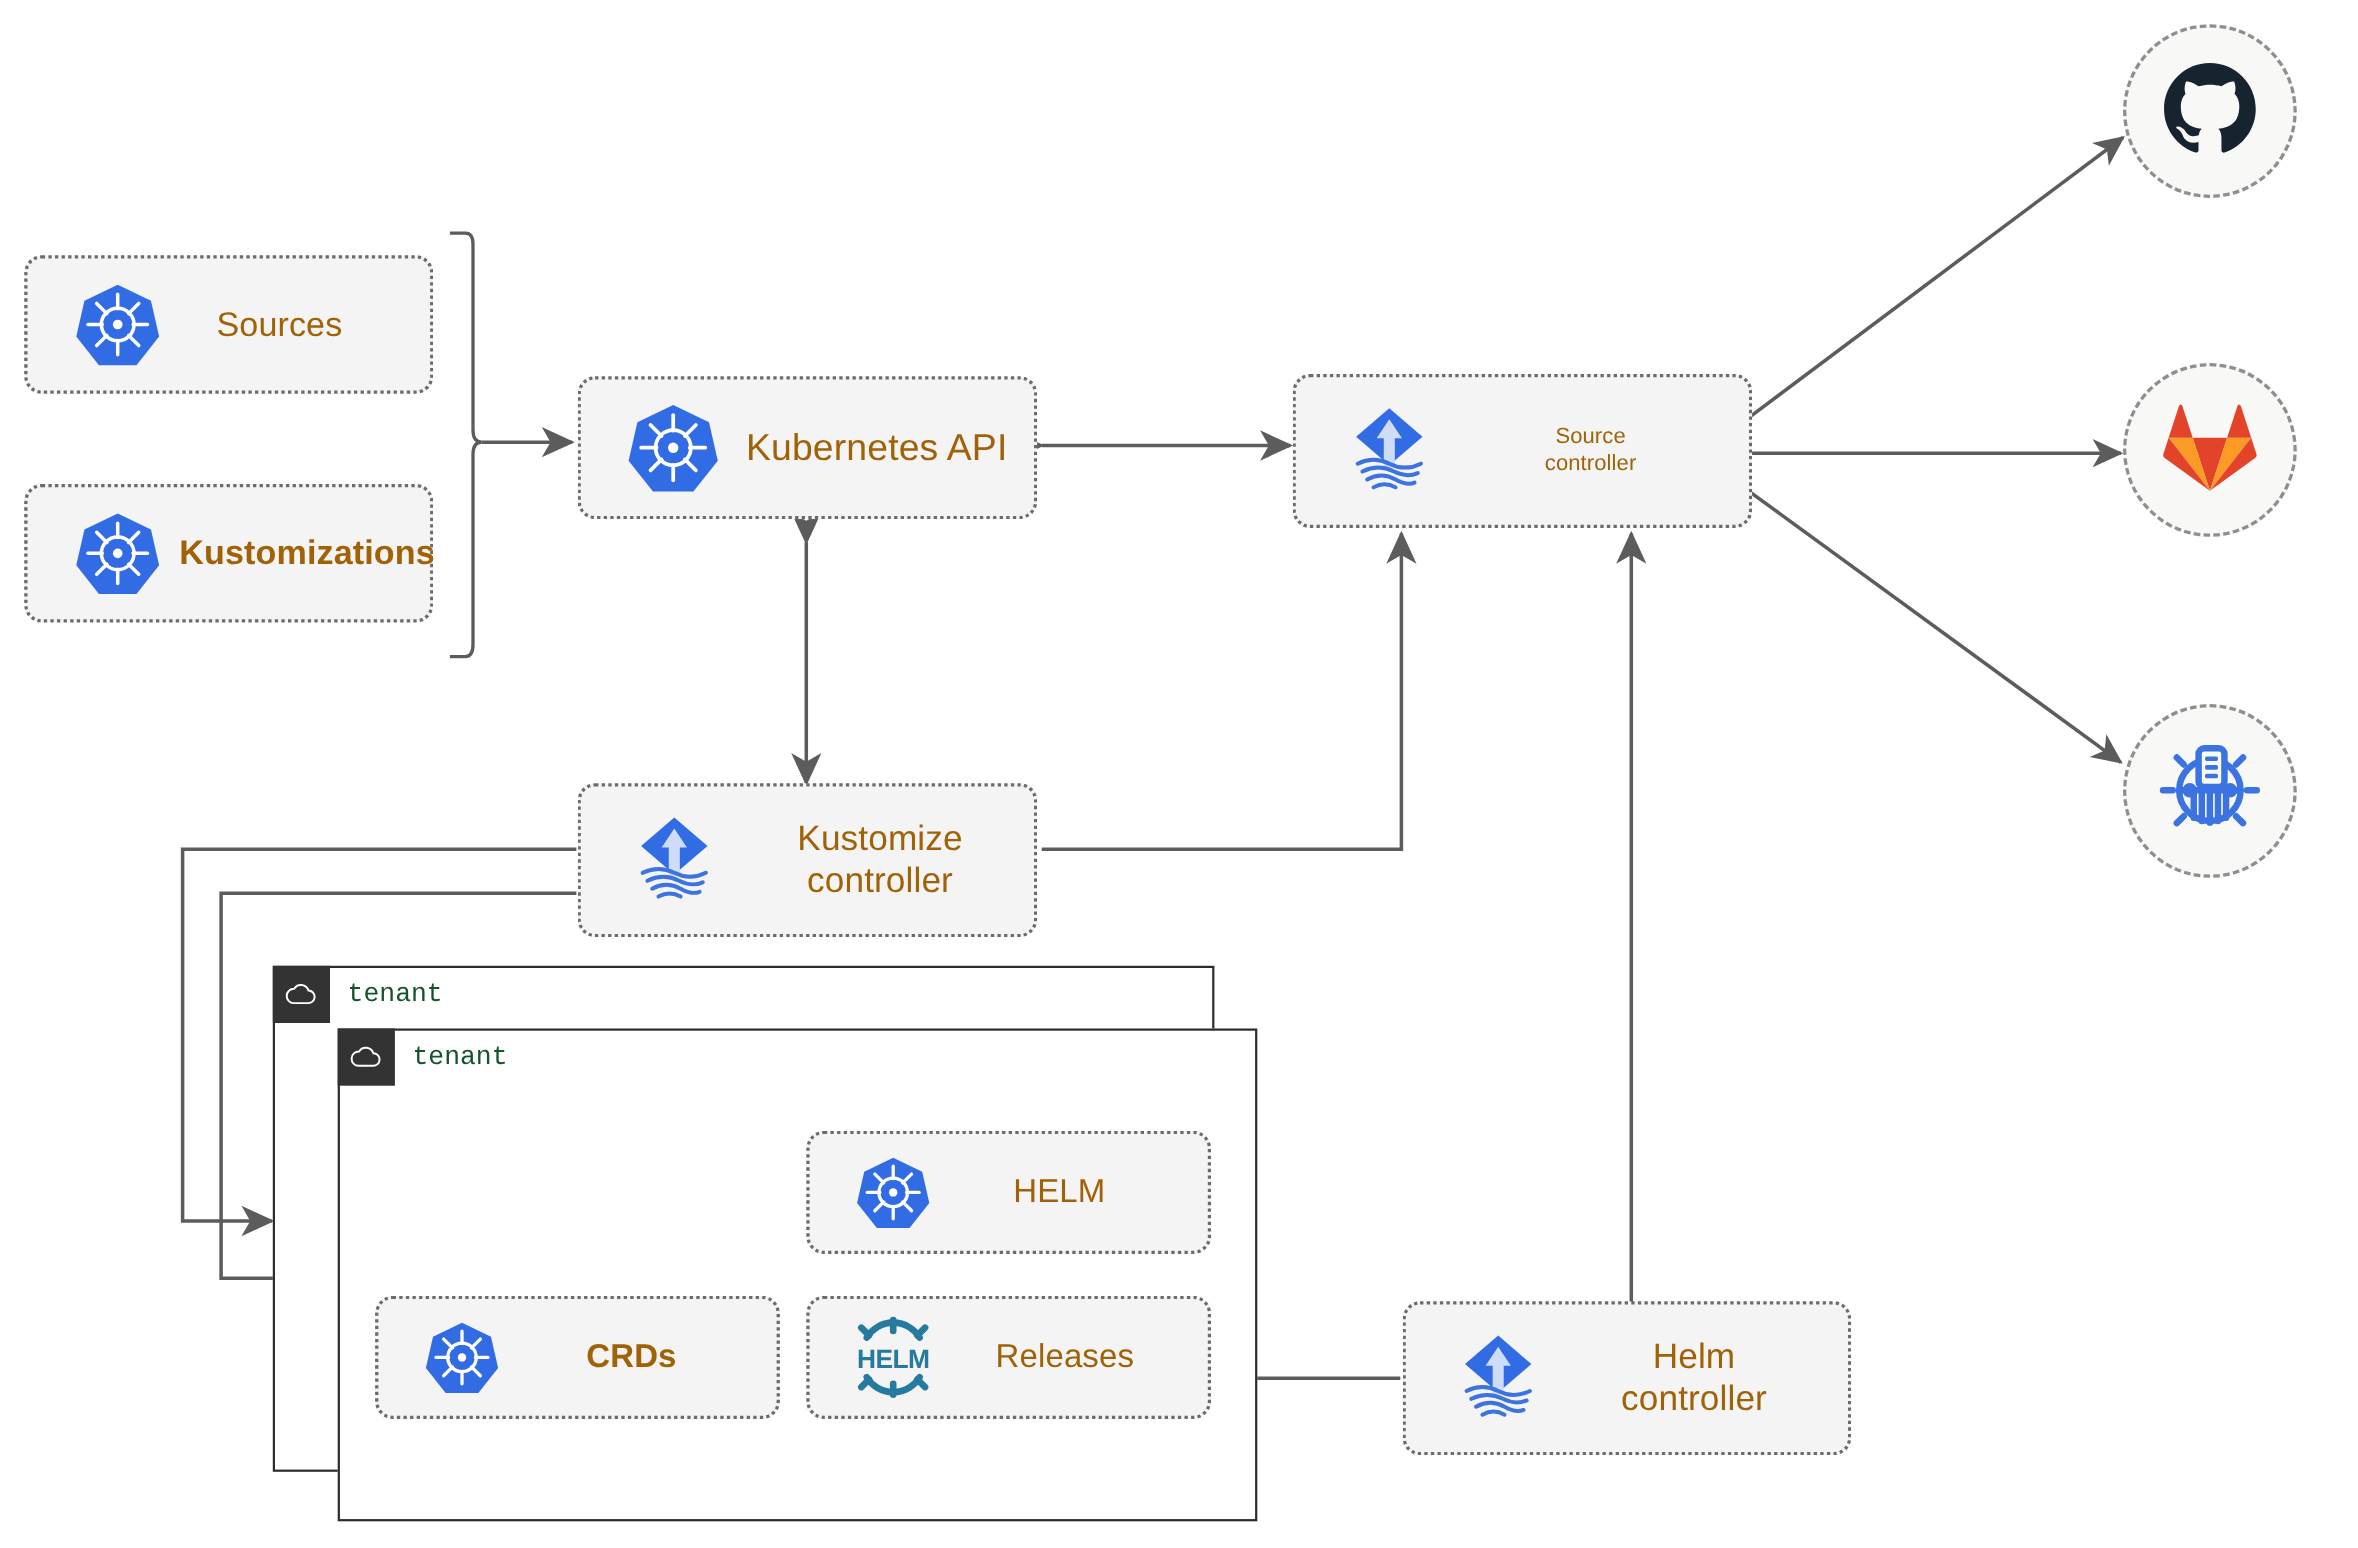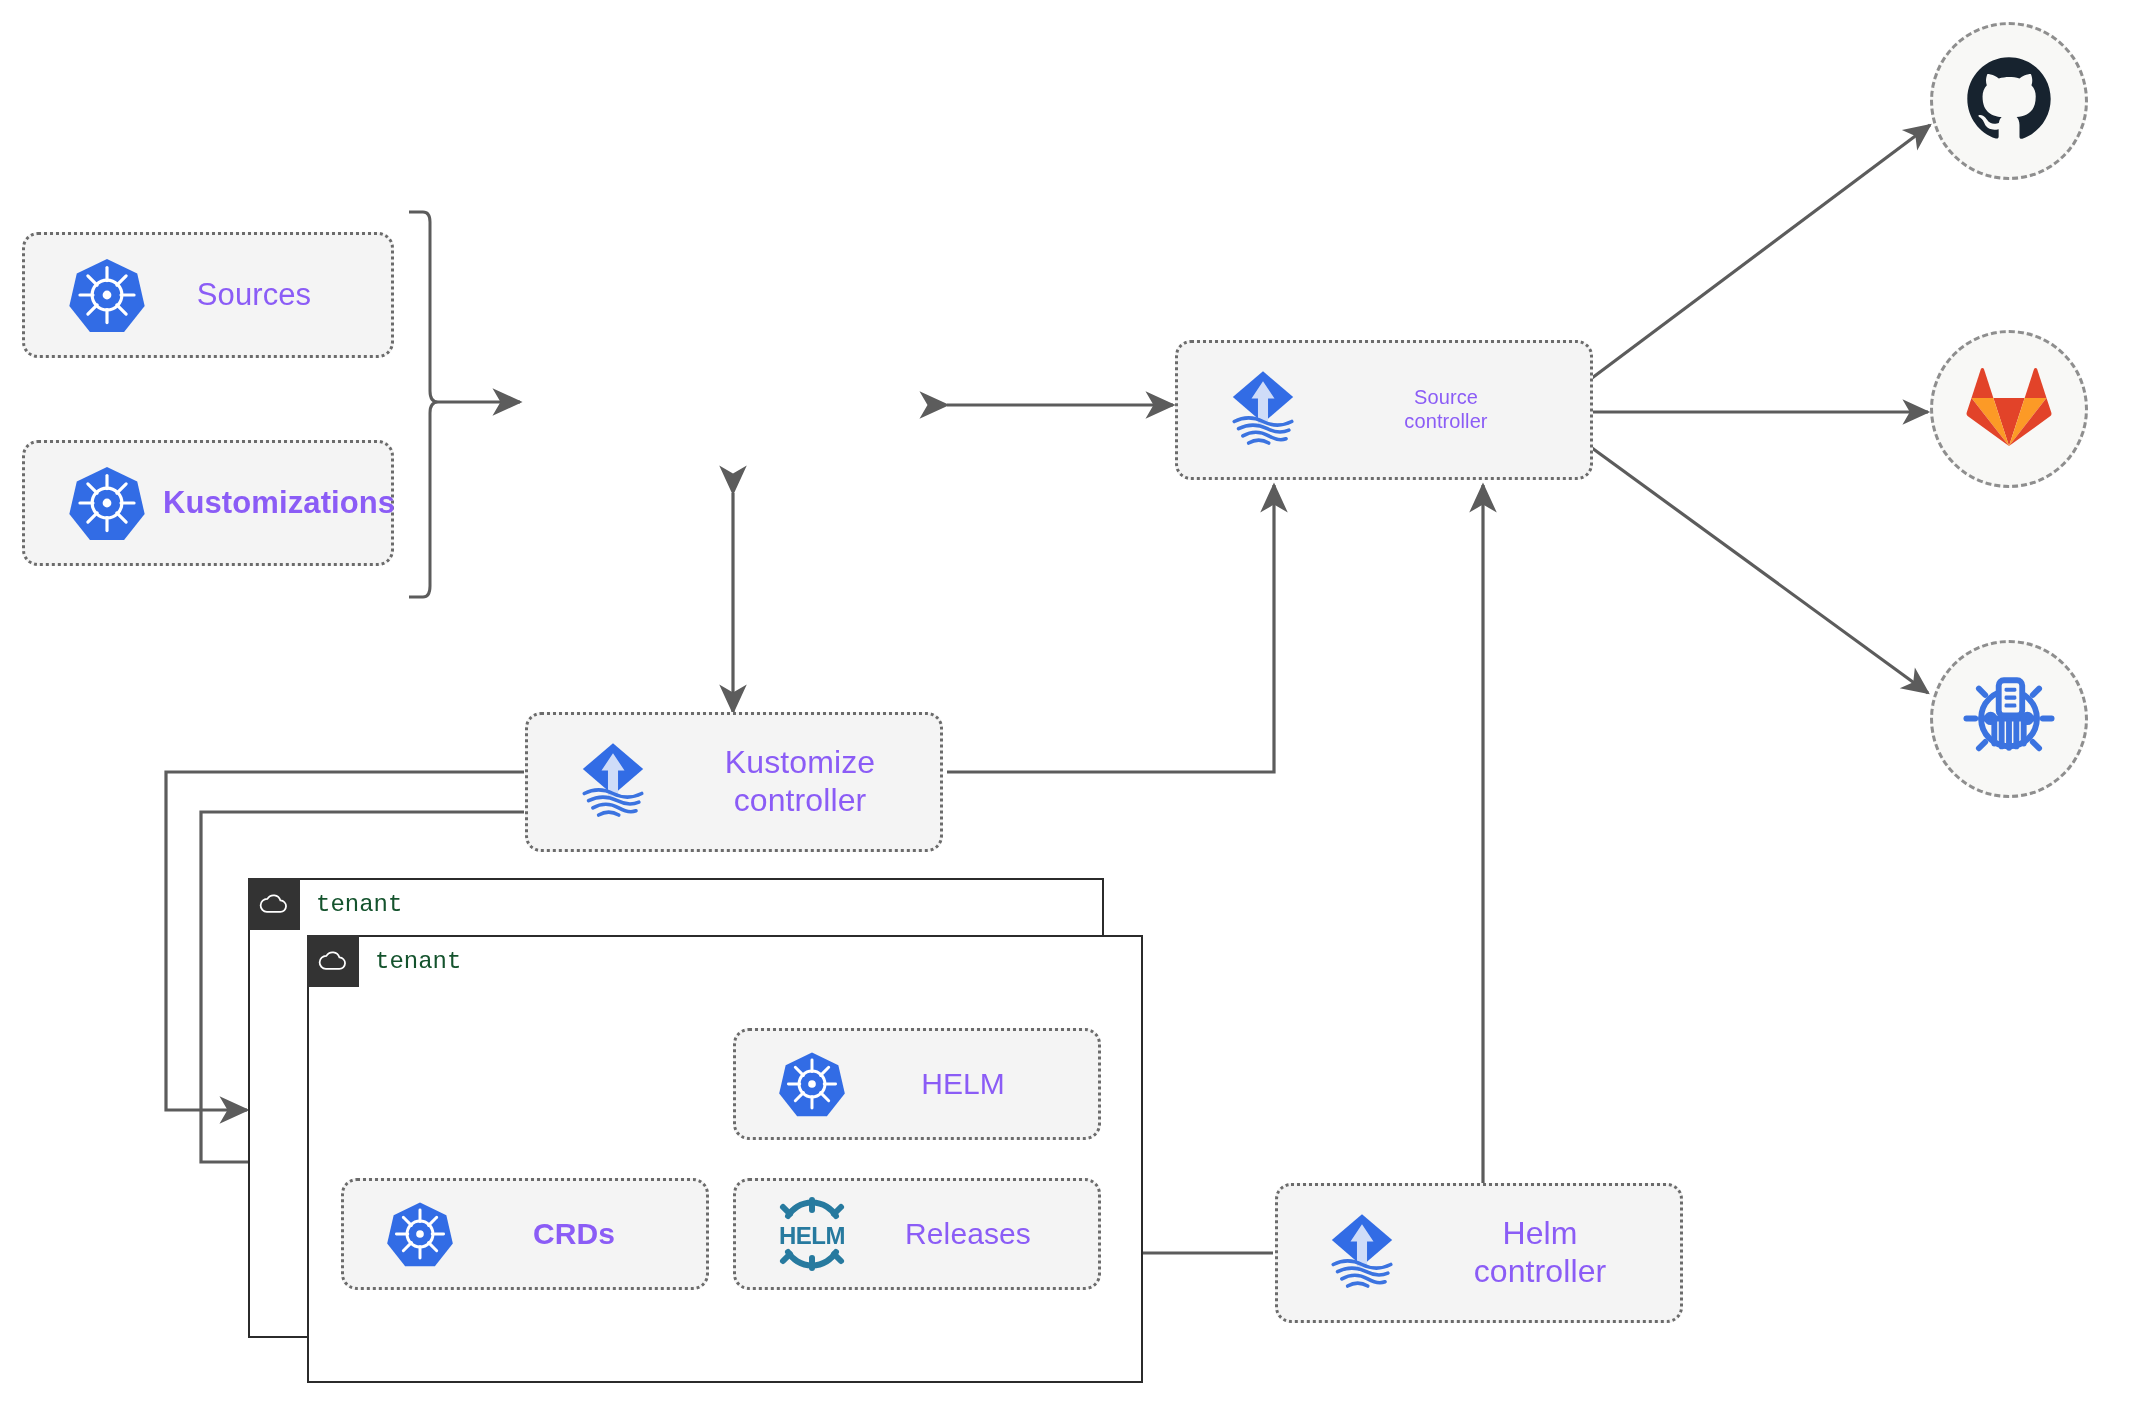--- a/index.html
+++ b/index.html
@@ -39,21 +39,21 @@
   }
   .node .ico {
     flex: 0 0 auto;
     display: flex;
     align-items: center;
     justify-content: center;
   }
   .node .lbl {
     flex: 1 1 auto;
     text-align: center;
-    color: #8b5cf6;
+    color: #a16207;
     line-height: 1.18;
     white-space: pre-line;
     letter-spacing: 0.1px;
   }
 
   
   .circle-node {
     position: absolute;
     box-sizing: border-box;
     width: 158px; height: 158px;
@@ -183,20 +183,40 @@
             <path d="M40.1 40.1 L47.7 47.7"></path>
           <path d="M47.7 16.3 L40.1 23.9"></path>
             <path d="M23.9 40.1 L16.3 47.7"></path>
         </g>
         <circle cx="32" cy="32" r="3.6" fill="#ffffff"></circle>
       </svg>
     </div>
     <div class="lbl" style="font-size:31px; padding-right:22px;">Kustomizations</div>
   </div>
 
+  <div class="node" style="left:525px; top:342px; width:418px; height:130px;">
+    <div class="ico" style="width:120px; padding-left:24px;">
+      <svg width="84" height="84" viewBox="0 0 64 64">
+        <path d="M32 2.4 L56.8 14.3 L62.9 41 L46 62.4 H18 L1.1 41 L7.2 14.3 Z" fill="#326ce5"></path>
+        <g fill="none" stroke="#ffffff" stroke-width="2.6" stroke-linecap="round">
+          <circle cx="32" cy="32" r="12.2"></circle>
+          <path d="M32 9.5 L32 20.2"></path>
+            <path d="M32 43.9 L32 54.6"></path>
+          <path d="M9.8 32 L20.5 32"></path>
+            <path d="M43.5 32 L54.2 32"></path>
+          <path d="M16.3 16.3 L23.9 23.9"></path>
+            <path d="M40.1 40.1 L47.7 47.7"></path>
+          <path d="M47.7 16.3 L40.1 23.9"></path>
+            <path d="M23.9 40.1 L16.3 47.7"></path>
+        </g>
+        <circle cx="32" cy="32" r="3.6" fill="#ffffff"></circle>
+      </svg>
+    </div>
+    <div class="lbl" style="font-size:34px; padding-right:18px;">Kubernetes API</div>
+  </div>
 
   <div class="node" style="left:1175px; top:340px; width:418px; height:140px;">
     <div class="ico" style="width:130px; padding-left:20px;">
       <svg width="92" height="92" viewBox="0 0 64 64">
         <path d="M32 5 L53 23 L32 41 L11 23 Z" fill="#326ce5"></path>
         <path d="M32 12 L40 24 H35.5 V42 H28.5 V24 H24 Z" fill="#cfdcf8"></path>
         <g stroke="#3b73e0" stroke-width="2.5" fill="none" stroke-linecap="round">
           <path d="M12 40 Q22 35 32 40 Q42 45 52 40"></path>
           <path d="M15 45 Q25 40 35 45 Q43 49 50 46"></path>
           <path d="M18 50 Q27 45 36 50 Q43 54 48 52"></path>

